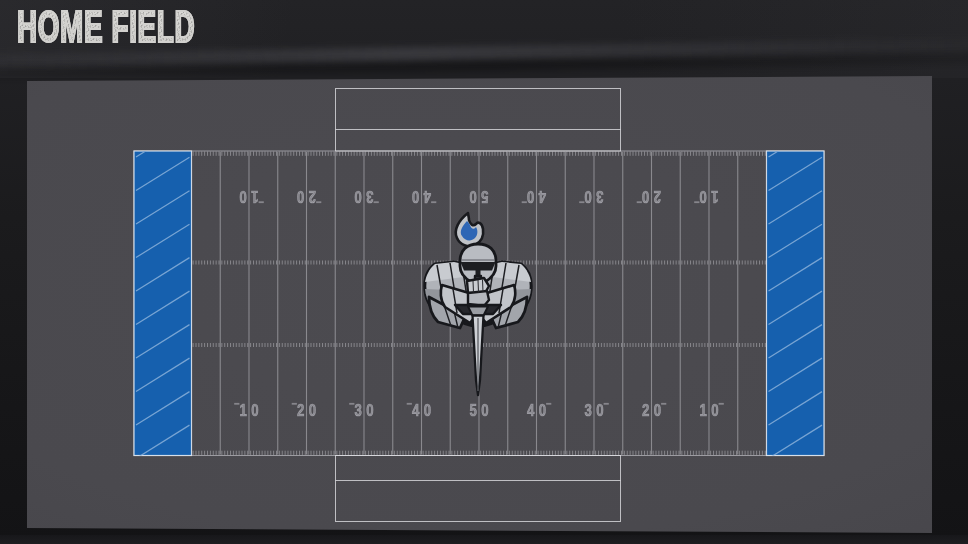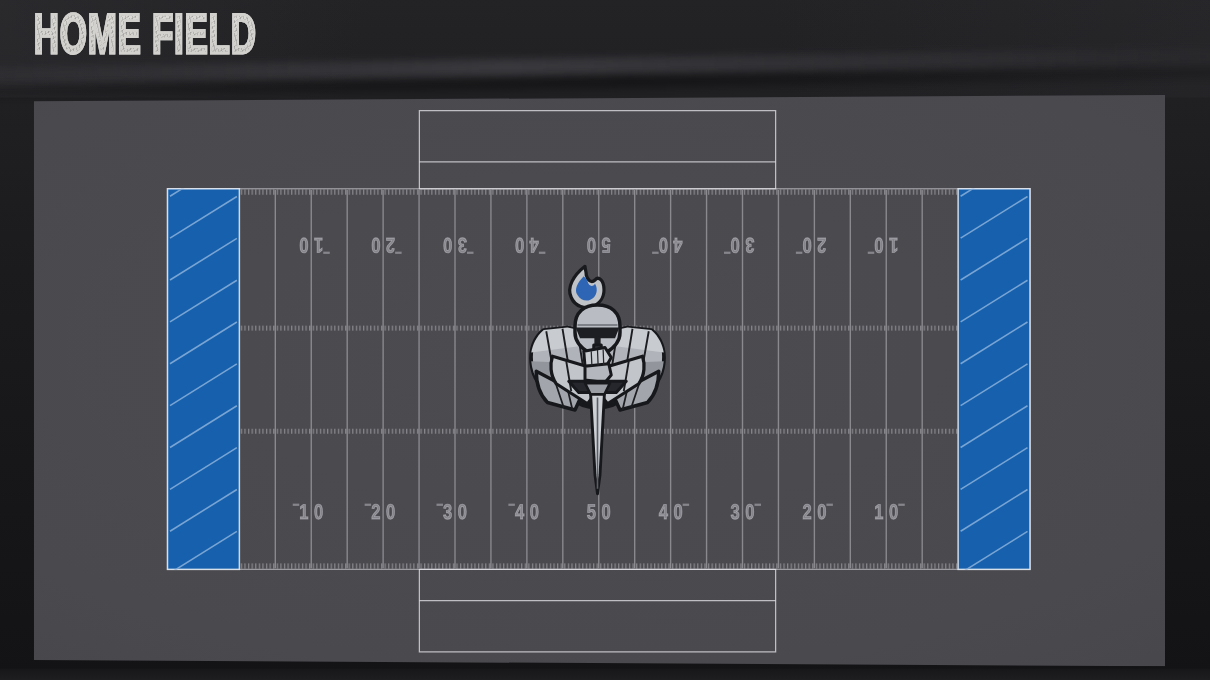--- a/index.html
+++ b/index.html
@@ -22,21 +22,21 @@
   background:linear-gradient(90deg,rgba(72,72,78,0.16),rgba(92,92,98,0.40) 42%,rgba(78,78,84,0.28) 72%,rgba(60,60,64,0.08));
   transform:rotate(-0.9deg);filter:blur(3px);"></div>
 
 <div class="abs" style="left:-20px;top:61px;width:1010px;height:9px;
   background:linear-gradient(90deg,rgba(0,0,0,0.22),rgba(0,0,0,0.42) 52%,rgba(0,0,0,0.18));
   transform:rotate(-0.9deg);filter:blur(4px);"></div>
 
 <div class="abs" style="left:0;top:535px;width:968px;height:9px;
   background:linear-gradient(180deg,#17171a,#1e1e21);"></div>
 
-<div class="abs" style="left:17px;top:8px;width:320px;height:42px;text-align:center;">
+<div class="abs" style="left:17px;top:8px;width:320px;height:42px;">
   <div style="font-weight:bold;font-size:45px;line-height:38px;letter-spacing:1px;
     transform:scale(0.62,1.0); transform-origin:left top; white-space:nowrap;
     -webkit-text-stroke:2.2px #d2d1ce; color:transparent;
     background:
       repeating-linear-gradient(67deg, rgba(105,105,103,0.30) 0 1px, rgba(0,0,0,0) 1px 4px),
       repeating-linear-gradient(-23deg, rgba(110,110,108,0.22) 0 1px, rgba(0,0,0,0) 1px 3.6px),
       linear-gradient(#dbdad7,#cecdca);
     -webkit-background-clip:text; background-clip:text;">HOME FIELD</div>
 </div>
 

